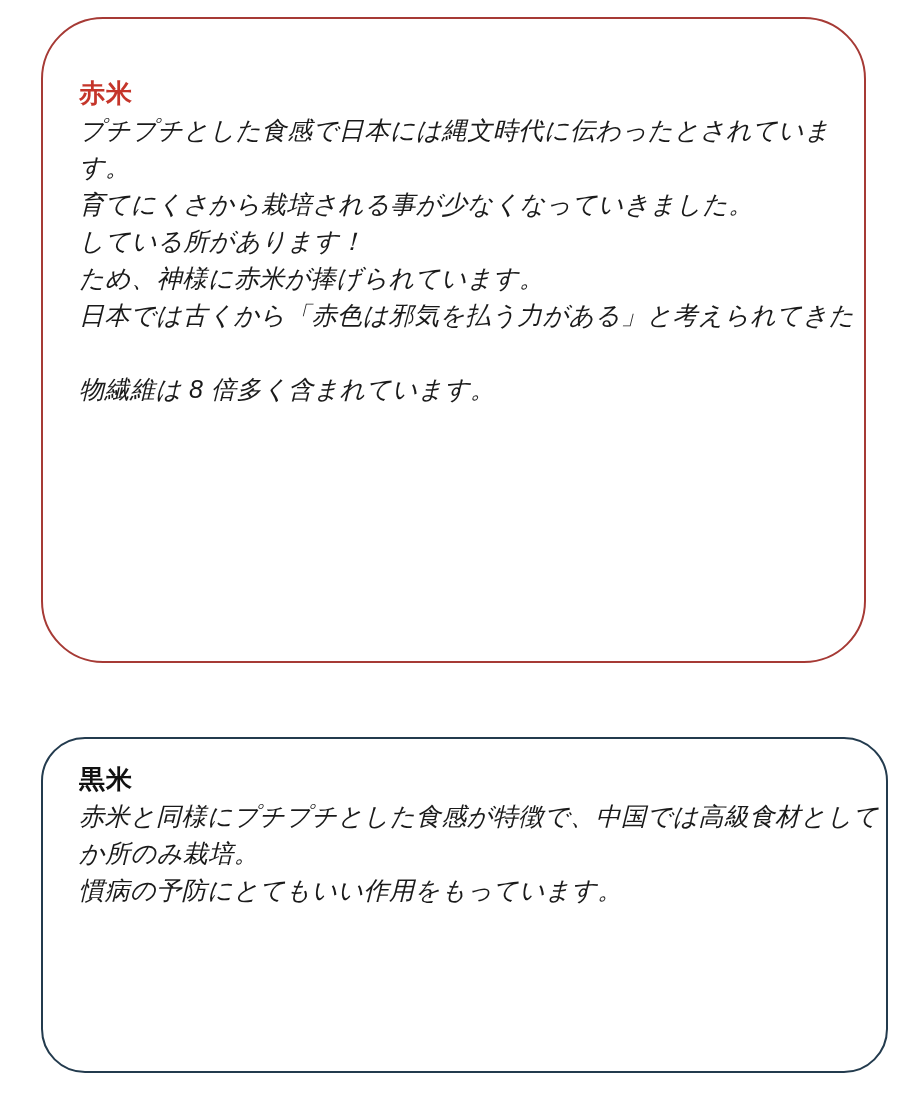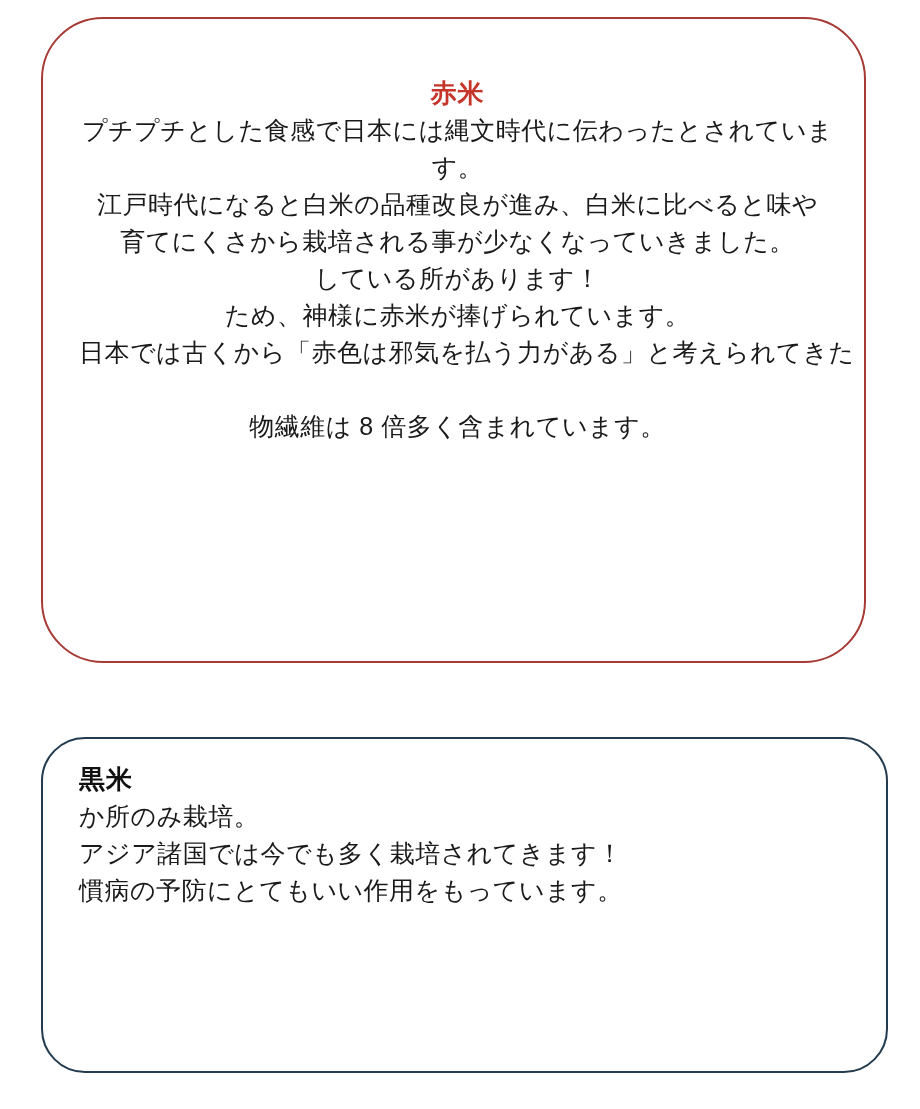--- a/index.html
+++ b/index.html
@@ -20,63 +20,62 @@
     background: #ffffff;
   }
   .red-box {
     left: 41px;
     top: 17px;
     width: 825px;
     height: 646px;
     border: 2px solid var(--red-border, #A63A35);
     border-radius: 62px;
     padding: 56px 28px 0 36px;
-    text-align: center;
   }
   .black-box {
     left: 41px;
     top: 737px;
     width: 847px;
     height: 336px;
     border: 2px solid var(--navy-border, #233B4E);
     border-radius: 44px;
     padding: 22px 20px 0 36px;
   }
   .line {
     font-size: 25px;
     line-height: 37px;
     color: #1a1a1a;
     letter-spacing: 0.5px;
     white-space: nowrap;
+    font-style: italic;
   }
   .title-line {
     font-size: 26px;
     line-height: 37px;
     font-weight: bold;
     letter-spacing: 1px;
     white-space: nowrap;
   }
   .red-title   { color: var(--red-title, #C5352A); }
   .black-title { color: var(--black-title, #111111); }
   .blank-line  { height: 37px; }
 </style>
 </head>
 <body>
 
 <div class="rounded-box red-box">
   <div class="title-line red-title">赤米</div>
   <div class="line">プチプチとした食感で日本には縄文時代に伝わったとされていま</div>
   <div class="line">す。</div>
-  <div class="line">江戸時代になると白米の品種改良が進み、白米に比べると味や</div>
   <div class="line">育てにくさから栽培される事が少なくなっていきました。</div>
   <div class="line">している所があります！</div>
   <div class="line">ため、神様に赤米が捧げられています。</div>
   <div class="line">日本では古くから「赤色は邪気を払う力がある」と考えられてきた</div>
   <div class="blank-line"></div>
   <div class="line">物繊維は 8 倍多く含まれています。</div>
 </div>
 
 <div class="rounded-box black-box">
   <div class="title-line black-title">黒米</div>
+  <div class="line">赤米と同様にプチプチとした食感が特徴で、中国では高級食材として</div>
   <div class="line">か所のみ栽培。</div>
-  <div class="line">アジア諸国では今でも多く栽培されてきます！</div>
   <div class="line">慣病の予防にとてもいい作用をもっています。</div>
 </div>
 
 </body></html>

